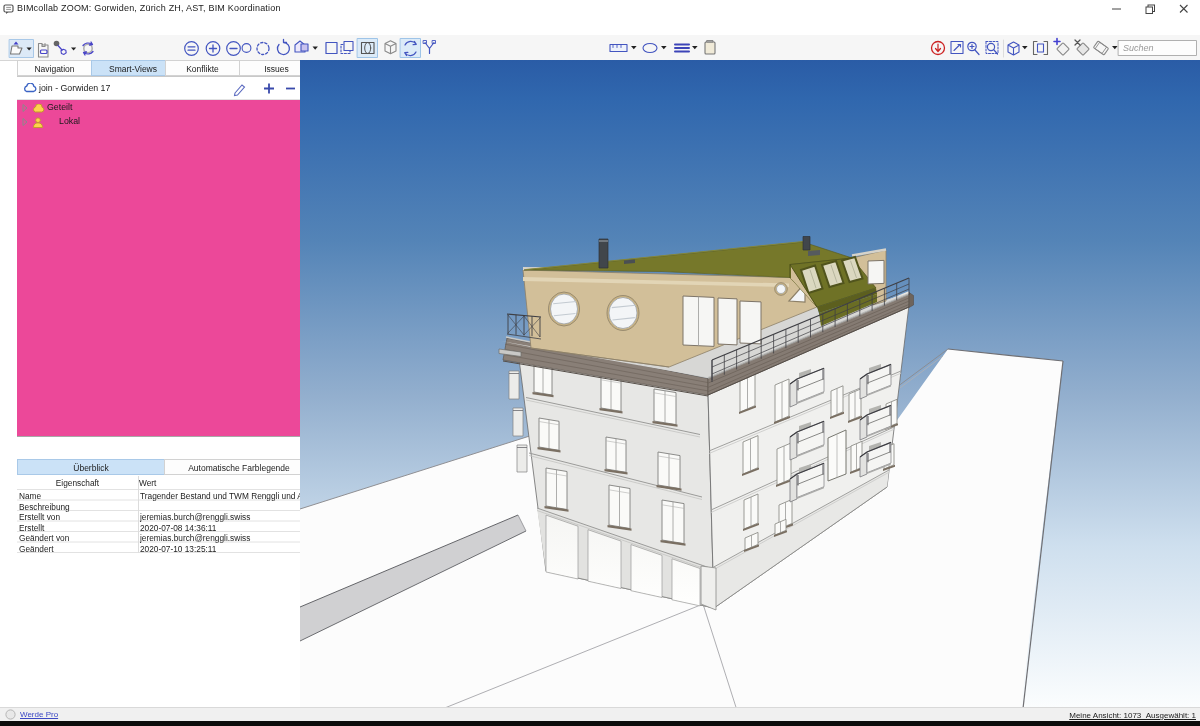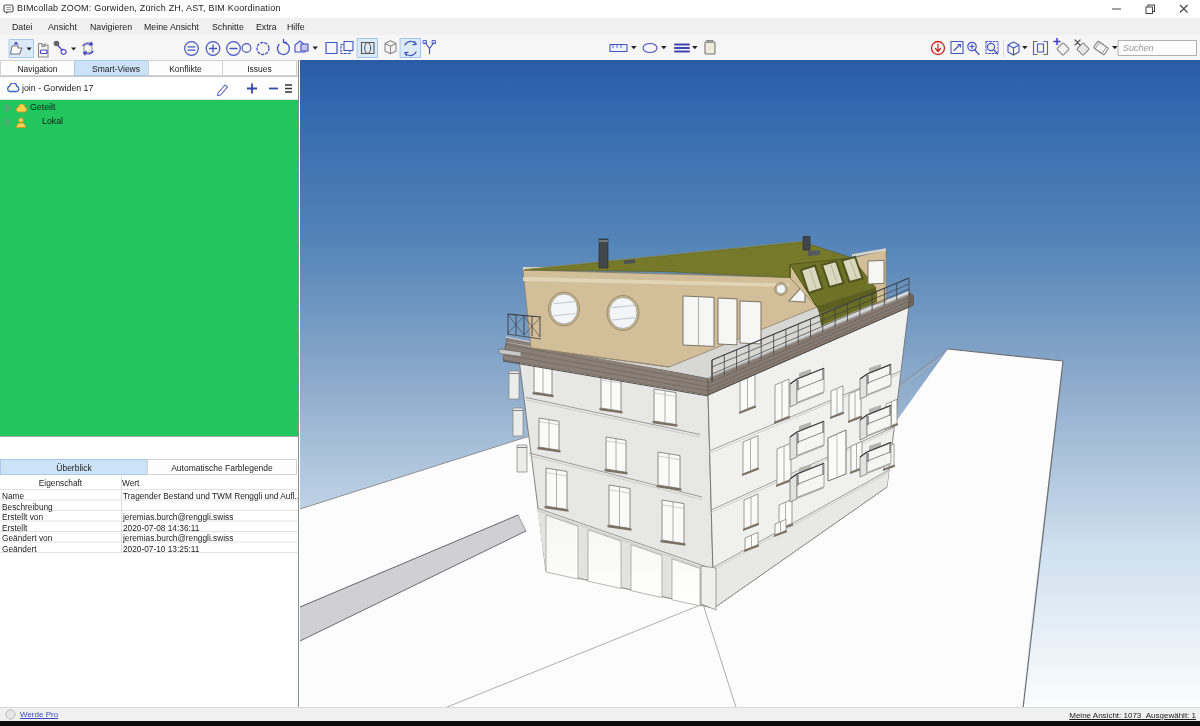--- a/index.html
+++ b/index.html
@@ -3,21 +3,21 @@
 <meta charset="utf-8">
 <style>
 html,body{margin:0;padding:0;}
 #app{position:relative;width:1200px;height:726px;background:#ffffff;font-family:"Liberation Sans",sans-serif;overflow:hidden;}
 #titlebar{position:absolute;left:0;top:0;width:1200px;height:18px;background:#ffffff;}
 #titlebar .ttl{position:absolute;left:17px;top:2.5px;font-size:9px;color:#1b1b1b;letter-spacing:0.2px;}
 #winbtns{position:absolute;right:0;top:0;height:18px;}
 #menubar{position:absolute;left:0;top:18px;width:1200px;height:17px;background:#f0f0f0;}
 #menubar span{position:absolute;top:3.5px;font-size:8.8px;color:#1b1b1b;}
 #toolbar{position:absolute;left:0;top:35px;width:1200px;height:25px;background:#f6f6f6;border-bottom:1px solid #d5d5d5;}
-#leftpanel{position:absolute;left:0;top:60px;width:299px;height:647px;background:#22c55e;border-right:1px solid #898f98;box-sizing:border-box;}
+#leftpanel{position:absolute;left:17px;top:60px;width:299px;height:647px;background:#ec4899;border-right:1px solid #898f98;box-sizing:border-box;}
 #tabsrow{position:absolute;left:0;top:0;width:298px;height:17px;background:#f0f0f0;border-bottom:1px solid #c8c8c8;box-sizing:border-box;}
 .tab{position:absolute;top:0;height:16px;background:#fdfdfd;border:1px solid #d2d2d2;box-sizing:border-box;text-align:center;font-size:8.5px;color:#1b1b1b;line-height:16px;}
 .tab.sel{background:#cbe2f7;border-color:#a9c9e8;}
 #svrow{position:absolute;left:0;top:17px;width:298px;height:23px;background:#ffffff;border-bottom:1px solid #e2e2e2;box-sizing:border-box;}
 #svrow .lbl{position:absolute;left:22px;top:6px;font-size:8.8px;color:#1b1b1b;}
 .treerow{position:absolute;left:0;width:298px;height:14px;font-size:8.8px;color:#1b1b1b;}
 #smartview{position:absolute;left:0;top:376px;width:298px;height:271px;border-top:1px solid #a8a8a8;background:#ffffff;}
 #svhead{position:absolute;left:0;top:0;width:298px;height:22px;background:#f7f7f7;border-bottom:1px solid #e0e0e0;box-sizing:border-box;}
 #svhead span{position:absolute;left:7px;top:6px;font-size:8.8px;color:#1b1b1b;}
 #svtabs{position:absolute;left:0;top:22px;width:298px;height:17px;}
@@ -38,29 +38,20 @@
         <path d="M3 9 L3 11 L5.5 9" fill="#555"></path>
         <path d="M3.2 4.4 H8 M3.2 6.4 H8" stroke="#888" stroke-width="0.9"></path>
       </svg>
     <span class="ttl">BIMcollab ZOOM: Gorwiden, Zürich ZH, AST, BIM Koordination</span>
     <svg id="winbtns" width="110" height="18" style="position:absolute;right:2px;top:0" viewBox="0 0 110 18">
       <path d="M24 9 H33" stroke="#444" stroke-width="1"></path>
       <rect x="60" y="5" width="6.5" height="6.5" fill="none" stroke="#444" stroke-width="1"></rect>
       <rect x="58" y="7" width="6.5" height="6.5" fill="#fff" stroke="#444" stroke-width="1"></rect>
       <path d="M92 5 L99.5 12.5 M99.5 5 L92 12.5" stroke="#444" stroke-width="1.1"></path>
     </svg>
-  </div>
-  <div id="menubar">
-    <span style="left:12px">Datei</span>
-    <span style="left:48px">Ansicht</span>
-    <span style="left:90px">Navigieren</span>
-    <span style="left:144px">Meine Ansicht</span>
-    <span style="left:212px">Schnitte</span>
-    <span style="left:256px">Extra</span>
-    <span style="left:287px">Hilfe</span>
   </div>
   <div id="toolbar">
     <svg width="1200" height="25" viewBox="0 0 1200 25" id="tbicons">
       <g stroke-linecap="round" stroke-linejoin="round" fill="none">
         <rect x="9.5" y="4.5" width="24" height="18" fill="#dce9f7" stroke="#a8c8e8"></rect>
         <path d="M13.5 9.5 L16 6.5 L18.5 9.5 Z" fill="#4340c8" stroke="none"></path>
         <path d="M12 11 h6 v2 h4 l-2.5 6 h-9 z" stroke="#777" fill="#fbfbfb" stroke-width="1.1"></path>
         <path d="M26.5 12.5 l2.6 3 2.6 -3 z" fill="#222" stroke="none"></path>
         <path d="M38.5 8.5 h3 l1.5 1.5 h5 v12 h-9.5 z M42 8.5 v3 h3 v-3" stroke="#8a8a8a" stroke-width="1.1"></path>
         <rect x="40.5" y="15" width="6.5" height="3.5" rx="1" stroke="#4844c8" stroke-width="1.2"></rect>

